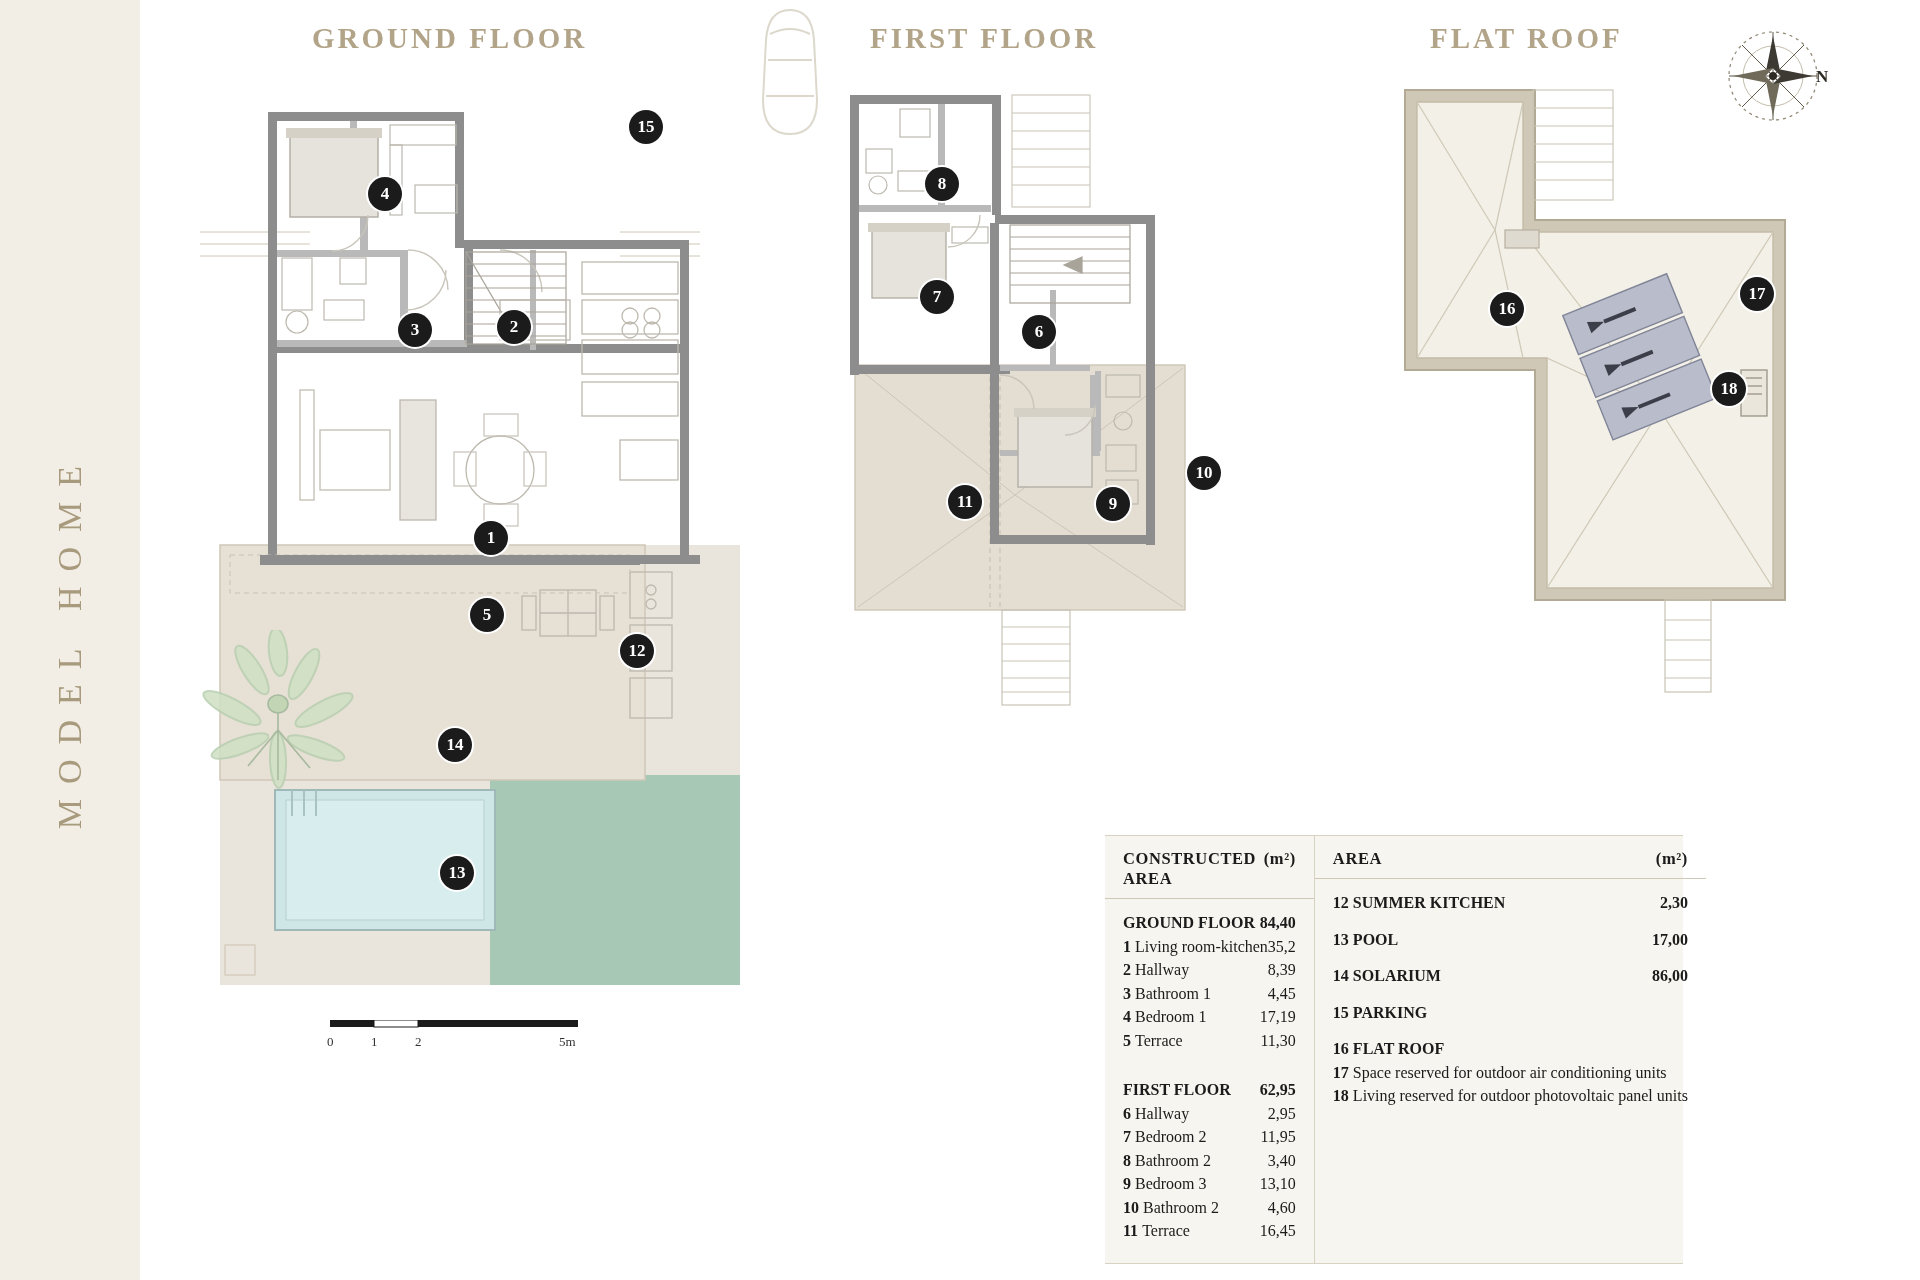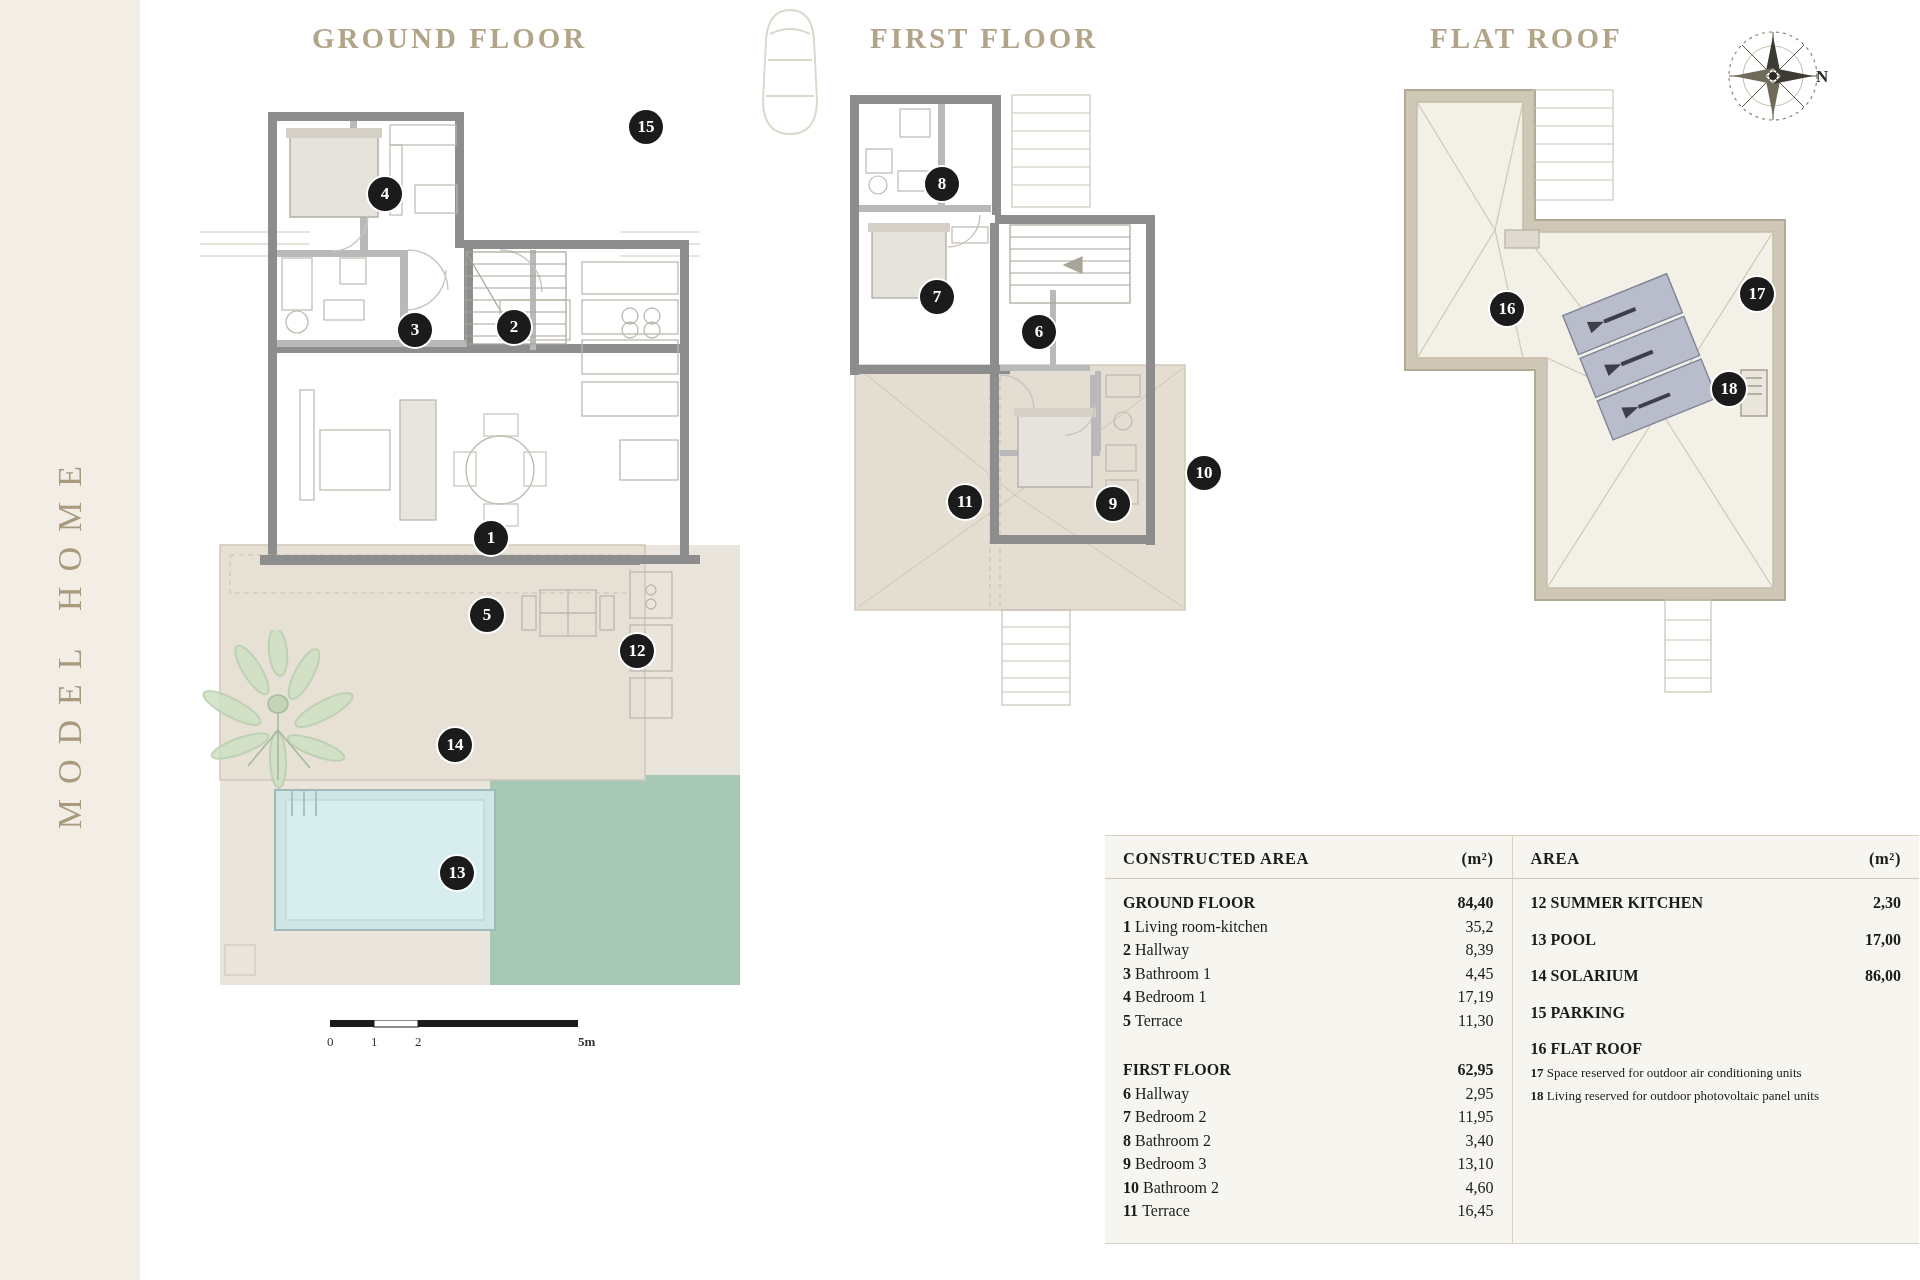--- a/index.html
+++ b/index.html
@@ -76,21 +76,21 @@
   }
 
   
   #compass { position: absolute; left: 1715px; top: 18px; width: 120px; height: 120px; }
 
   
   #tables {
     position: absolute;
     left: 1105px;
     top: 835px;
-    width: 814px;
+    width: 578px;
     display: flex;
     background: #f7f5ef;
     border-top: 1px solid #d8d2c2;
     border-bottom: 1px solid #d8d2c2;
   }
   .tbl {
     flex: 1 1 0;
     padding: 0;
   }
   .tbl.left { border-right: 1px solid #d8d2c2; }
@@ -109,21 +109,21 @@
     display: flex;
     justify-content: space-between;
     font-size: 16px;
     line-height: 23.5px;
     color: #1b1b1b;
   }
   .row .lab { white-space: nowrap; }
   .row .lab b { font-weight: bold; }
   .row.strong .lab, .row.strong .val { font-weight: bold; }
   .row.spacer { height: 26px; }
-  .row.small .lab { font-size: 13px; text-align: center; }
+  .row.small .lab { font-size: 16px; text-align: center; }
   .row.gap { margin-top: 13px; align-items: center; }
 
   
   #plant { position: absolute; left: 200px; top: 630px; width: 160px; height: 170px; }
 </style>
 </head>
 <body>
 
 <div id="left-band"></div>
 <div id="vertical-title">
@@ -299,21 +299,21 @@
 
 <div id="scalebar">
   <svg width="260" height="40" viewBox="0 0 260 40">
     <rect x="0" y="0" width="44" height="7" fill="#1b1b1b"></rect>
     <rect x="44" y="0" width="44" height="7" fill="#ffffff" stroke="#1b1b1b" stroke-width="1"></rect>
     <rect x="88" y="0" width="160" height="7" fill="#1b1b1b"></rect>
   </svg>
   <div class="lbl" style="left:-3px;">0</div>
   <div class="lbl" style="left:41px;">1</div>
   <div class="lbl" style="left:85px;">2</div>
-  <div class="lbl" style="left:248px;font-weight:bold;">5m</div>
+  <div class="lbl" style="left:229px;">5m</div>
 </div>
 
 <div id="plant">
   <svg width="160" height="170" viewBox="0 0 160 170">
     <g stroke="#b8cfb0" stroke-width="2" fill="#cfe0c4" opacity="0.85">
       <ellipse cx="78" cy="22" rx="9" ry="24" transform="rotate(-6 78 22)"></ellipse>
       <ellipse cx="52" cy="40" rx="9" ry="28" transform="rotate(-32 52 40)"></ellipse>
       <ellipse cx="104" cy="44" rx="9" ry="28" transform="rotate(28 104 44)"></ellipse>
       <ellipse cx="32" cy="78" rx="9" ry="32" transform="rotate(-62 32 78)"></ellipse>
       <ellipse cx="124" cy="80" rx="9" ry="32" transform="rotate(62 124 80)"></ellipse>

